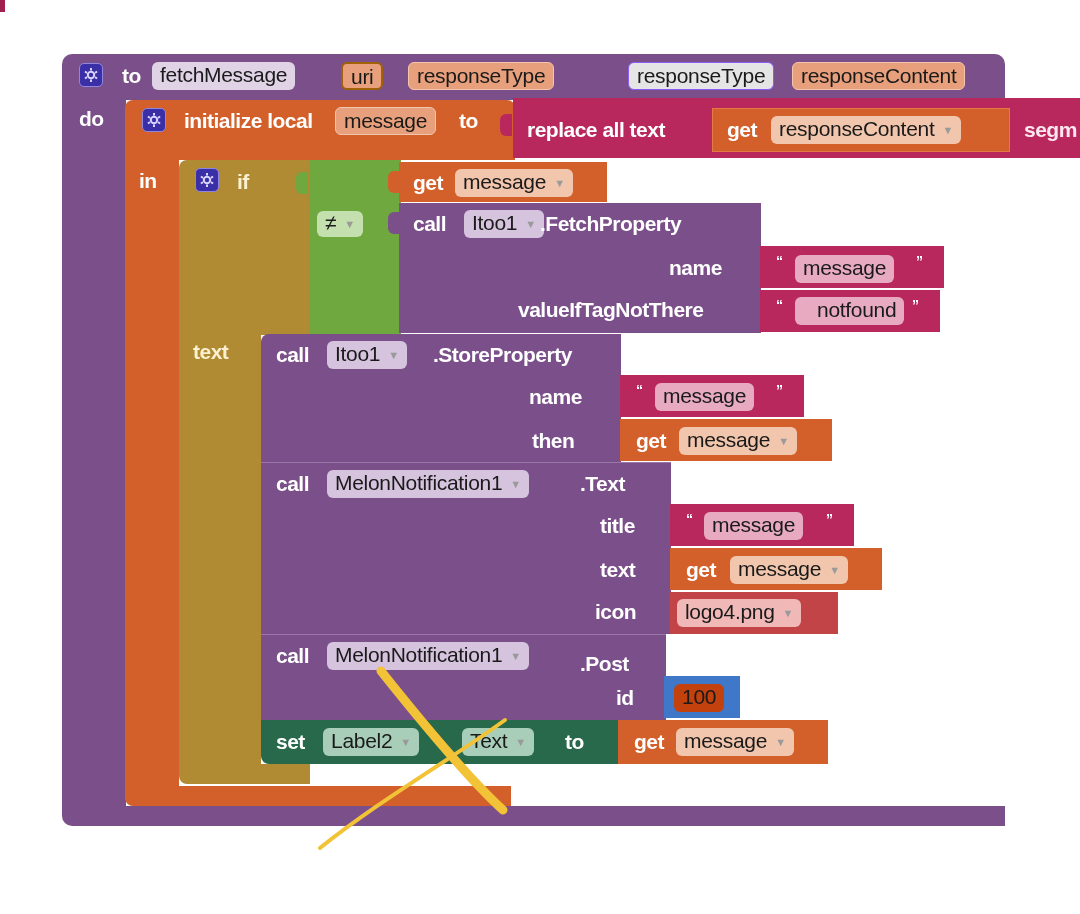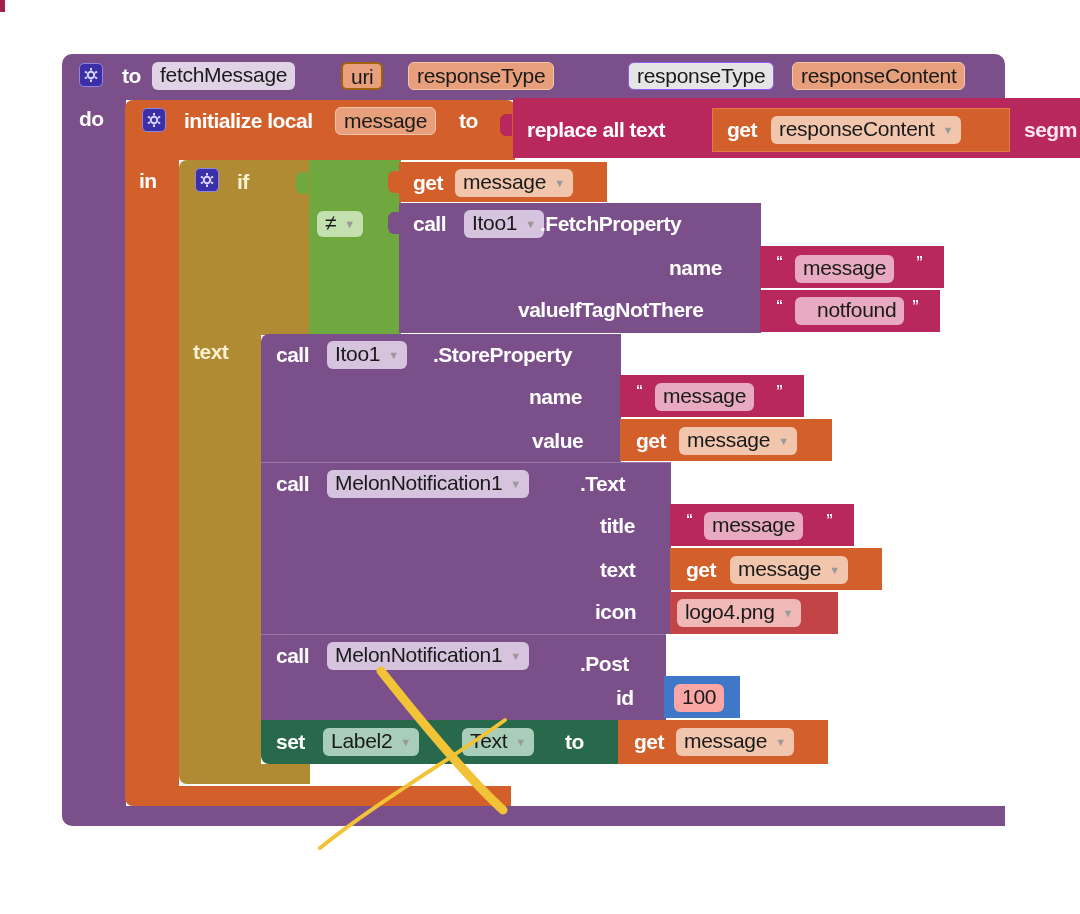--- a/index.html
+++ b/index.html
@@ -129,21 +129,21 @@
 <span class="pill" style="left:795px;top:297px;background:#e8aac0;padding-left:22px;">notfound</span>
 <span class="lbl" style="left:912px;top:297px;font-size:14px;">”</span>
 
 <div class="abs" style="left:261px;top:334px;width:360px;height:128px;background:#7b4f8a;border-radius:8px 0 0 0;"></div>
 <span class="lbl" style="left:276px;top:343px;">call</span>
 <span class="pill" style="left:327px;top:341px;background:#d6c3de;">
   <span>Itoo1</span><span class="dd">▼</span>
 </span>
 <span class="lbl" style="left:433px;top:343px;">.StoreProperty</span>
 <span class="lbl" style="left:529px;top:385px;">name</span>
-<span class="lbl" style="left:532px;top:429px;">value</span>
+<span class="lbl" style="left:532px;top:429px;">then</span>
 
 <div class="abs" style="left:620px;top:375px;width:184px;height:42px;background:#b8285c;"></div>
 <span class="lbl" style="left:636px;top:382px;font-size:14px;">“</span>
 <span class="pill" style="left:655px;top:383px;background:#e8aac0;">message</span>
 <span class="lbl" style="left:776px;top:382px;font-size:14px;">”</span>
 
 <div class="abs" style="left:620px;top:419px;width:212px;height:42px;background:#d3602a;"></div>
 <span class="lbl" style="left:636px;top:429px;">get</span>
 <span class="pill" style="left:679px;top:427px;background:#f2c6ad;">
   <span>message</span><span class="dd">▼</span>
@@ -176,21 +176,21 @@
 </span>
 
 <div class="abs" style="left:261px;top:634px;width:405px;height:86px;background:#7b4f8a;border-top:1px solid #9a75a8;"></div>
 <span class="lbl" style="left:276px;top:644px;">call</span>
 <span class="pill" style="left:327px;top:642px;background:#d6c3de;">
   <span>MelonNotification1</span><span class="dd">▼</span>
 </span>
 <span class="lbl" style="left:580px;top:652px;">.Post</span>
 <span class="lbl" style="left:616px;top:686px;">id</span>
 <div class="abs" style="left:664px;top:676px;width:76px;height:42px;background:#3f78c9;"></div>
-<span class="pill" style="left:674px;top:684px;background:#fca5a5;">100</span>
+<span class="pill" style="left:674px;top:684px;background:#c2410c;">100</span>
 
 <div class="abs" style="left:261px;top:720px;width:360px;height:44px;background:#27694a;border-radius:0 0 0 8px;"></div>
 <span class="lbl" style="left:276px;top:730px;">set</span>
 <span class="pill" style="left:323px;top:728px;background:#a8cdb8;">
   <span>Label2</span><span class="dd">▼</span>
 </span>
 <span class="pill" style="left:462px;top:728px;background:#a8cdb8;">
   <span>Text</span><span class="dd">▼</span>
 </span>
 <span class="lbl" style="left:565px;top:730px;">to</span>

